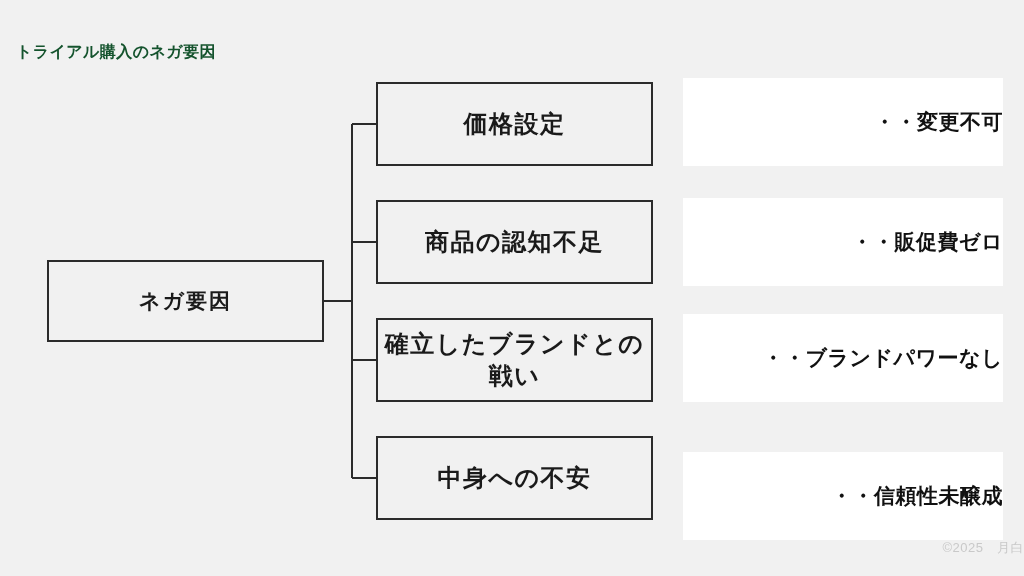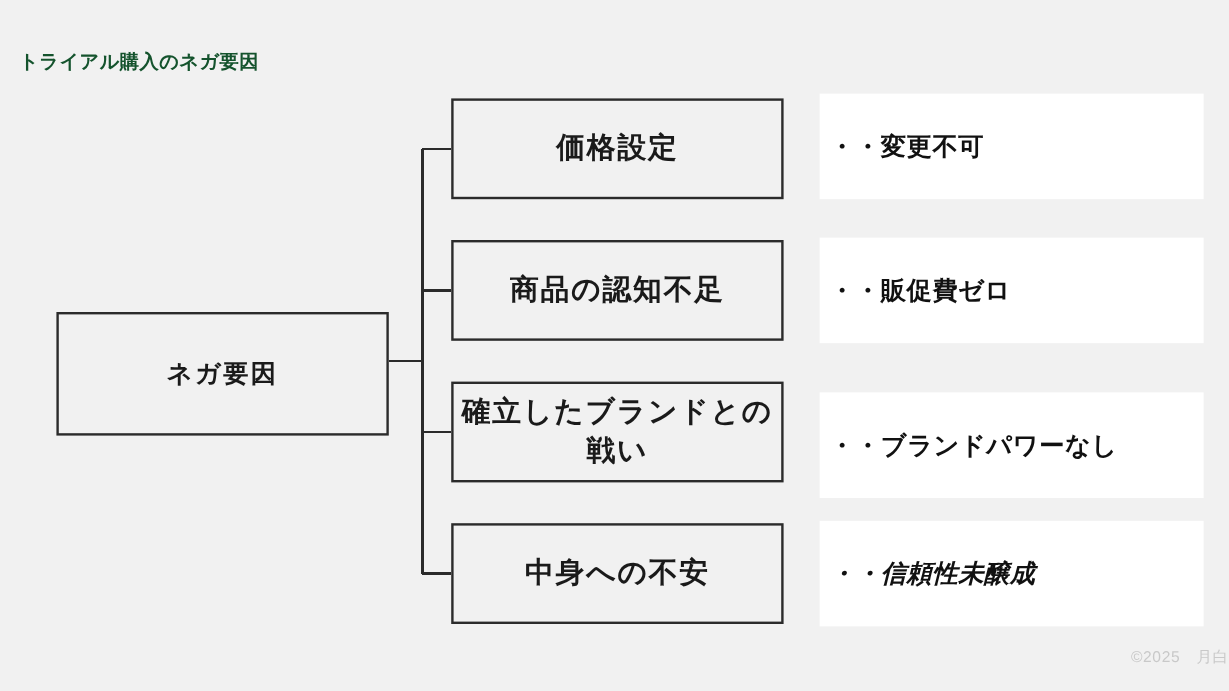--- a/index.html
+++ b/index.html
@@ -43,21 +43,21 @@
     justify-content: center;
     text-align: center;
     color: #1a1a1a;
     font-weight: 700;
     line-height: 1.32;
   }
   #root-node {
     left: 47px;
     top: 260px;
     width: 277px;
-    height: 103px;
+    height: 82px;
     font-size: 21px;
     letter-spacing: 2px;
   }
   .branch-node {
     left: 376px;
     width: 277px;
     height: 84px;
     font-size: 24px;
     letter-spacing: 1.5px;
   }
@@ -87,25 +87,26 @@
   .note-panel {
     position: absolute;
     left: 683px;
     width: 320px;
     height: 88px;
     box-sizing: border-box;
     background: #ffffff;
     display: flex;
     align-items: center;
     padding-left: 8px;
+    justify-content: flex-end;
   }
   #note-panel-0 { top: 78px; }
   #note-panel-1 { top: 198px; }
-  #note-panel-2 { top: 327px; }
-  #note-panel-3 { top: 434px; font-style: italic; }
+  #note-panel-2 { top: 314px; }
+  #note-panel-3 { top: 452px; }
   .note-text {
     font-size: 21px;
     font-weight: 700;
     color: #111111;
     letter-spacing: 0.5px;
     white-space: nowrap;
   }
 
   
   #footer-credit {

